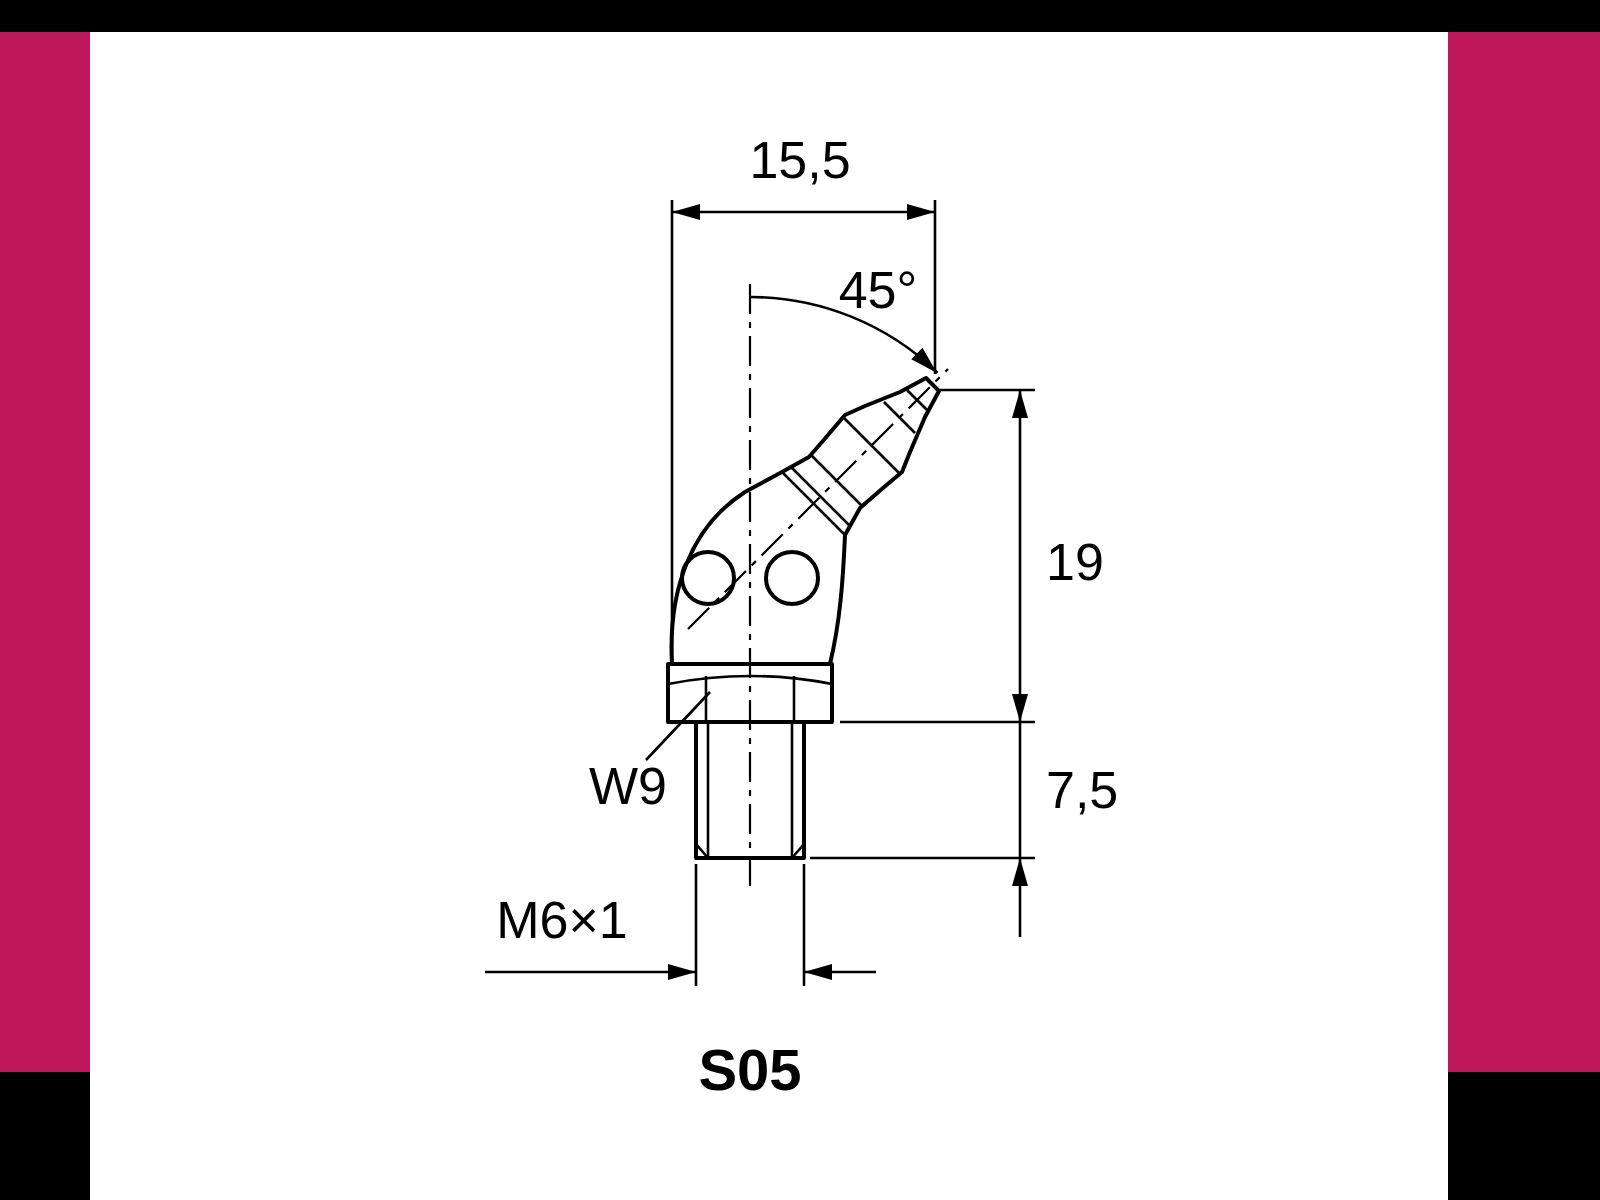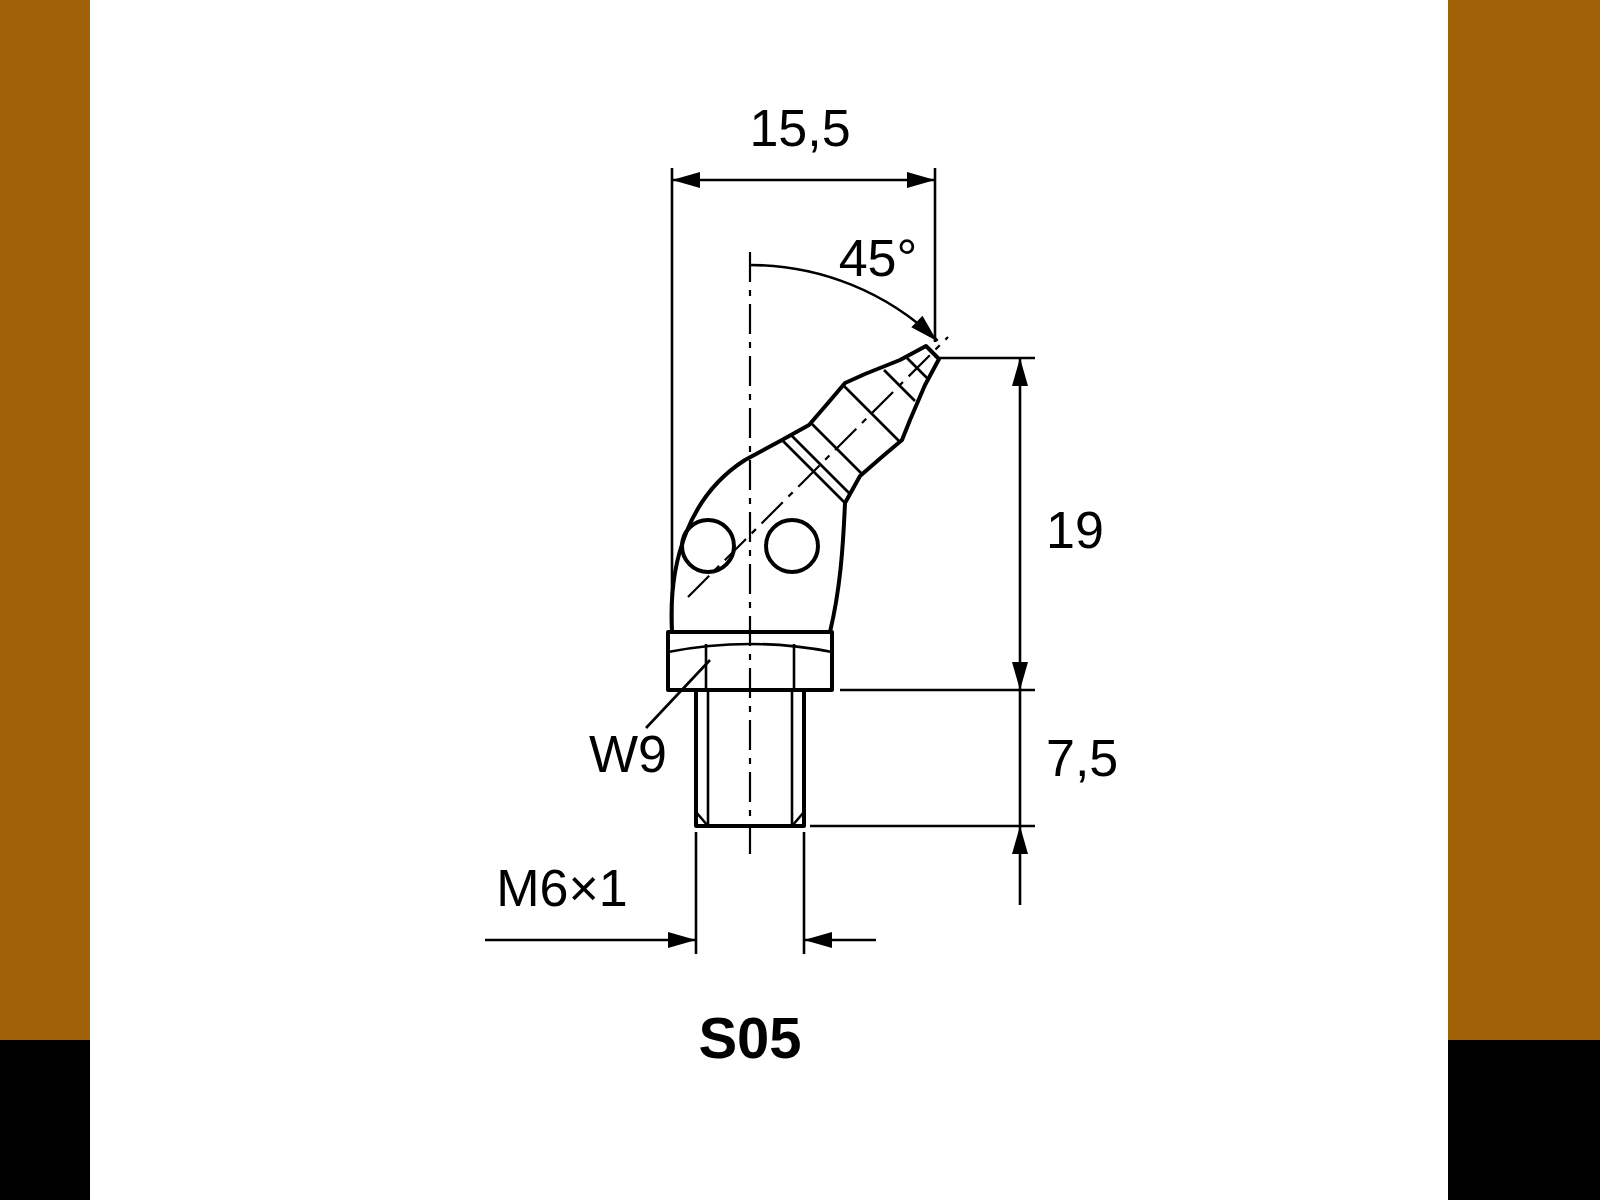--- a/index.html
+++ b/index.html
@@ -8,21 +8,22 @@
     background: #000000;
     width: 1600px;
     height: 1200px;
     overflow: hidden;
     font-family: "Liberation Sans", sans-serif;
   }
   .stage {
     position: relative;
     width: 1600px;
     height: 1040px;
-    background: #a16207;
+    background: #be185d;
+    margin-top: 32px;
   }
   svg {
     display: block;
     width: 1600px;
     height: 1200px;
   }
   .outline { fill: none; stroke: #000; stroke-width: 4; stroke-linejoin: round; }
   .thin    { fill: none; stroke: #000; stroke-width: 2.6; }
   .dim     { fill: none; stroke: #000; stroke-width: 2.6; }
   .cl      { fill: none; stroke: #000; stroke-width: 2.2; stroke-dasharray: 30 8 6 8; }

